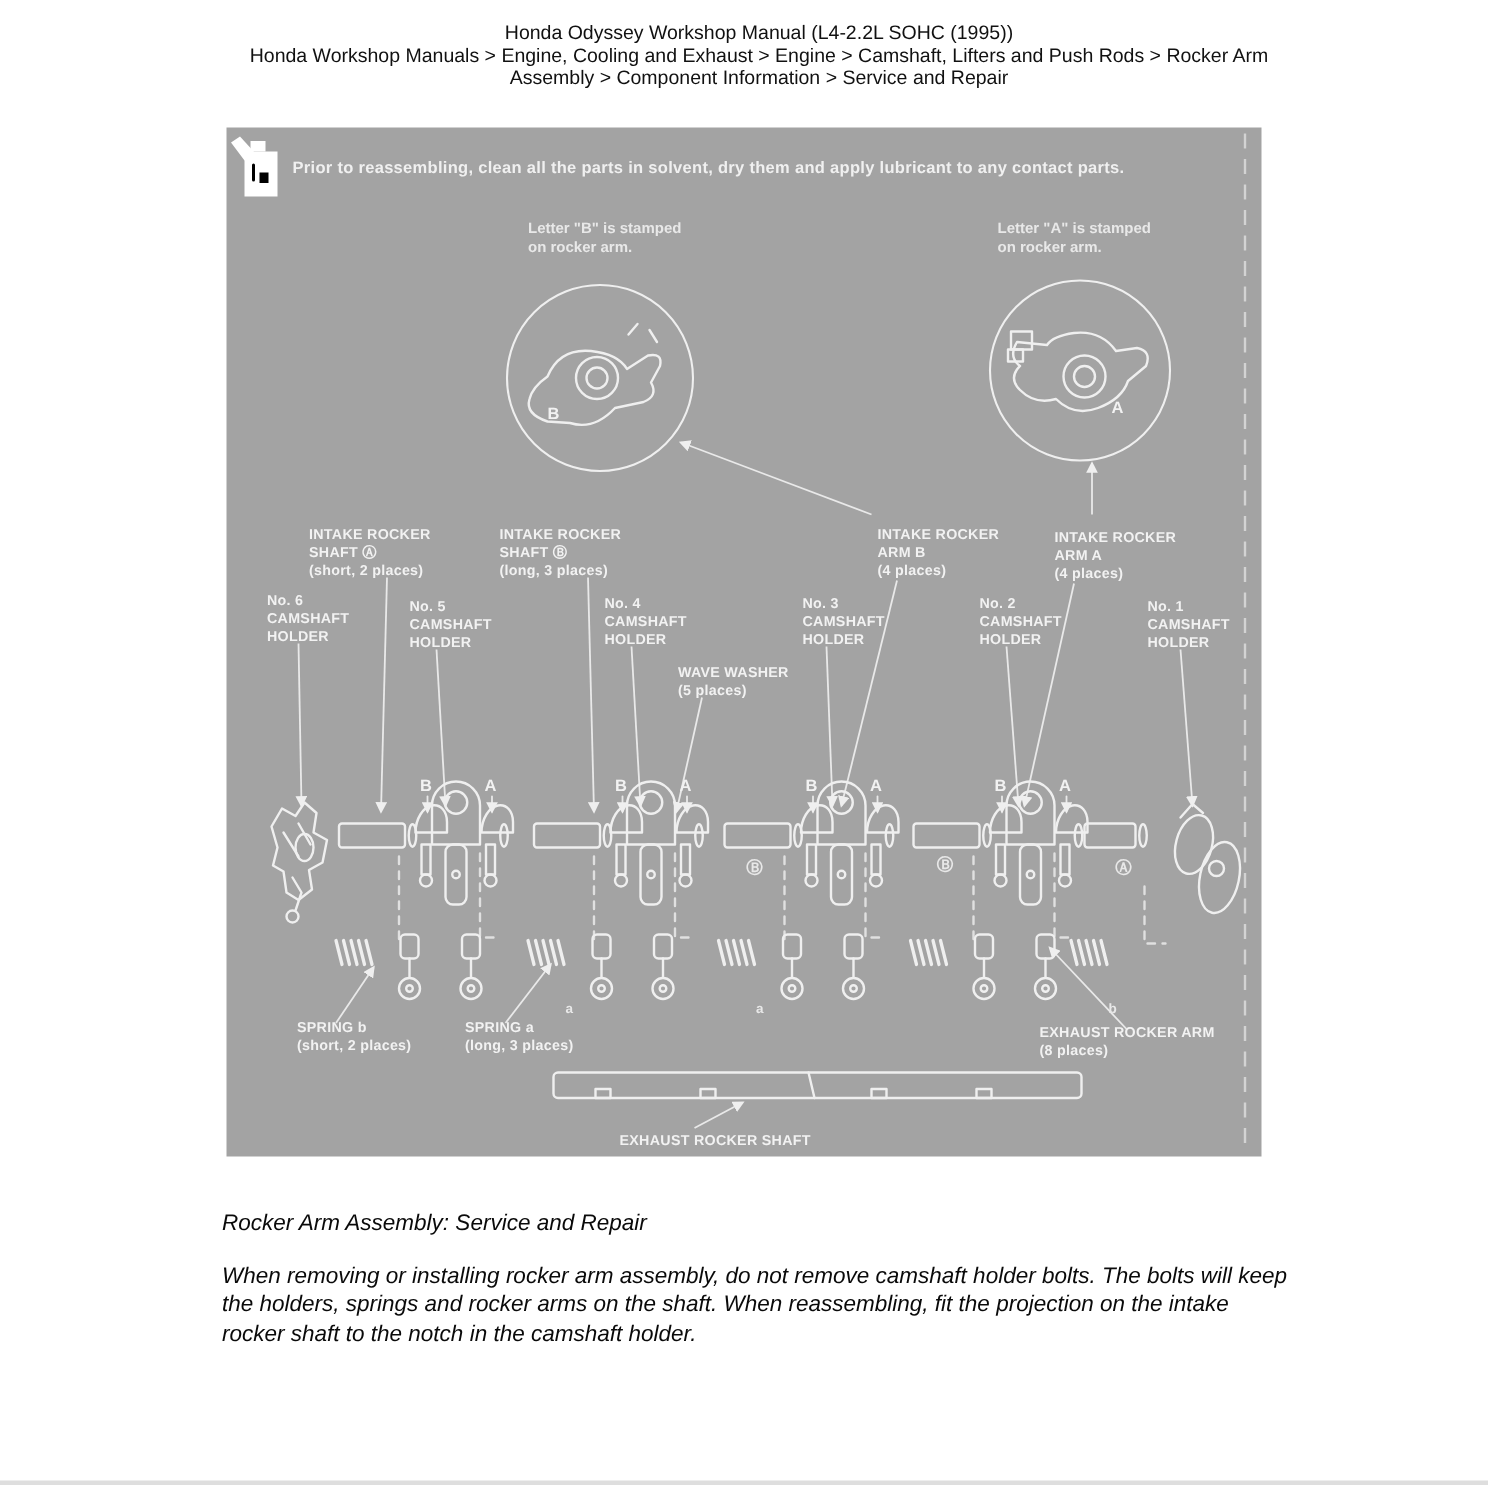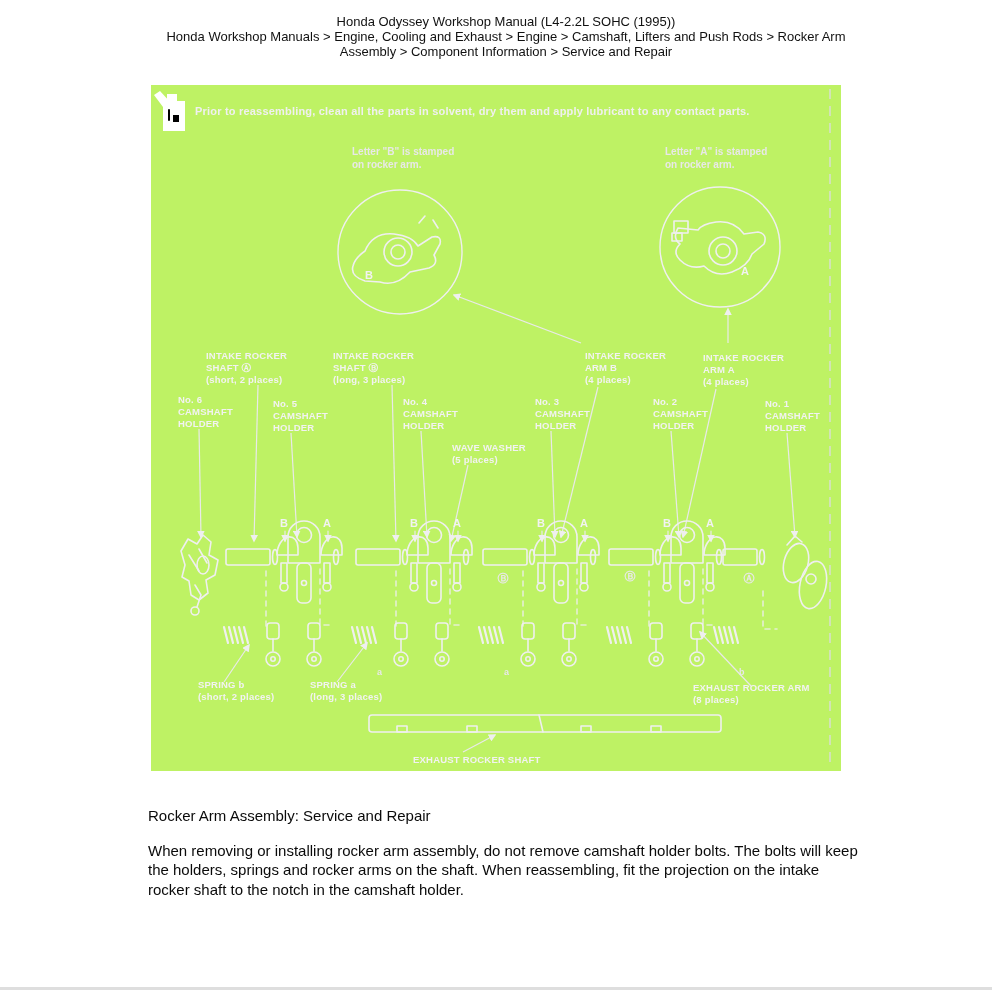--- a/index.html
+++ b/index.html
@@ -2,35 +2,35 @@
 <html><head>
 <meta charset="utf-8">
 <style>
   * { margin:0; padding:0; box-sizing:border-box; }
   html,body { width:992px; height:992px; background:#ffffff; font-family:"Liberation Sans", sans-serif; color:#000; }
   .page { position:relative; width:992px; height:992px; overflow:hidden; }
 
   .header { position:absolute; top:14px; left:148px; width:716px; font-size:13px; line-height:15px; color:#111;text-align:center; }
   .header div { white-space:normal; }
 
-  .figure-panel { position:absolute; top:85px; left:151px; width:690px; height:686px; background:#bef264; }
+  .figure-panel { position:absolute; top:85px; left:151px; width:690px; height:686px; background:#a3a3a3; }
   svg { display:block; font-family:"Liberation Sans", sans-serif; }
   .art { fill:none; stroke:#efefef; stroke-width:1.6; stroke-linejoin:round; stroke-linecap:round; }
   .leader { fill:none; stroke:#e9e9e9; stroke-width:1.2; }
   .dash { stroke-dasharray:5,5; opacity:.8; }
   .edge-dash { stroke:#dcdcdc; stroke-width:1.6; stroke-dasharray:10,7; opacity:.85; }
   .lbl { font-size:9.5px; font-weight:bold; fill:#f2f2f2; stroke:none; letter-spacing:.2px; }
   .note-text { font-size:11px; font-weight:bold; fill:#f0f0f0; stroke:none; letter-spacing:.2px; }
   .callout-txt { font-size:10px; font-weight:bold; fill:#e8e8e8; stroke:none; }
   .stamp { font-size:11px; font-weight:bold; fill:#f2f2f2; stroke:none; }
   .tiny { font-size:9px; font-weight:bold; fill:#e8e8e8; stroke:none; }
   .circled { font-size:11px; font-weight:bold; fill:#e8e8e8; stroke:none; }
 
   .body-text { position:absolute; top:806px; left:148px; width:716px; font-size:15px; line-height:19.5px; color:#0a0a0a; }
-  .body-text .block { margin-bottom:15px; }
+  .body-text .block { margin-bottom:15px;font-style:italic; }
   .bottom-rule { position:absolute; top:987px; left:0; width:992px; height:3px; background:#dedede; }
 </style>
 </head>
 <body>
 
 <div class="page">
 
   <div class="header">
     <div>Honda Odyssey Workshop Manual (L4-2.2L SOHC (1995))</div>
     <div>Honda Workshop Manuals &gt; Engine, Cooling and Exhaust &gt; Engine &gt; Camshaft, Lifters and Push Rods &gt; Rocker Arm Assembly &gt; Component Information &gt; Service and Repair</div>

